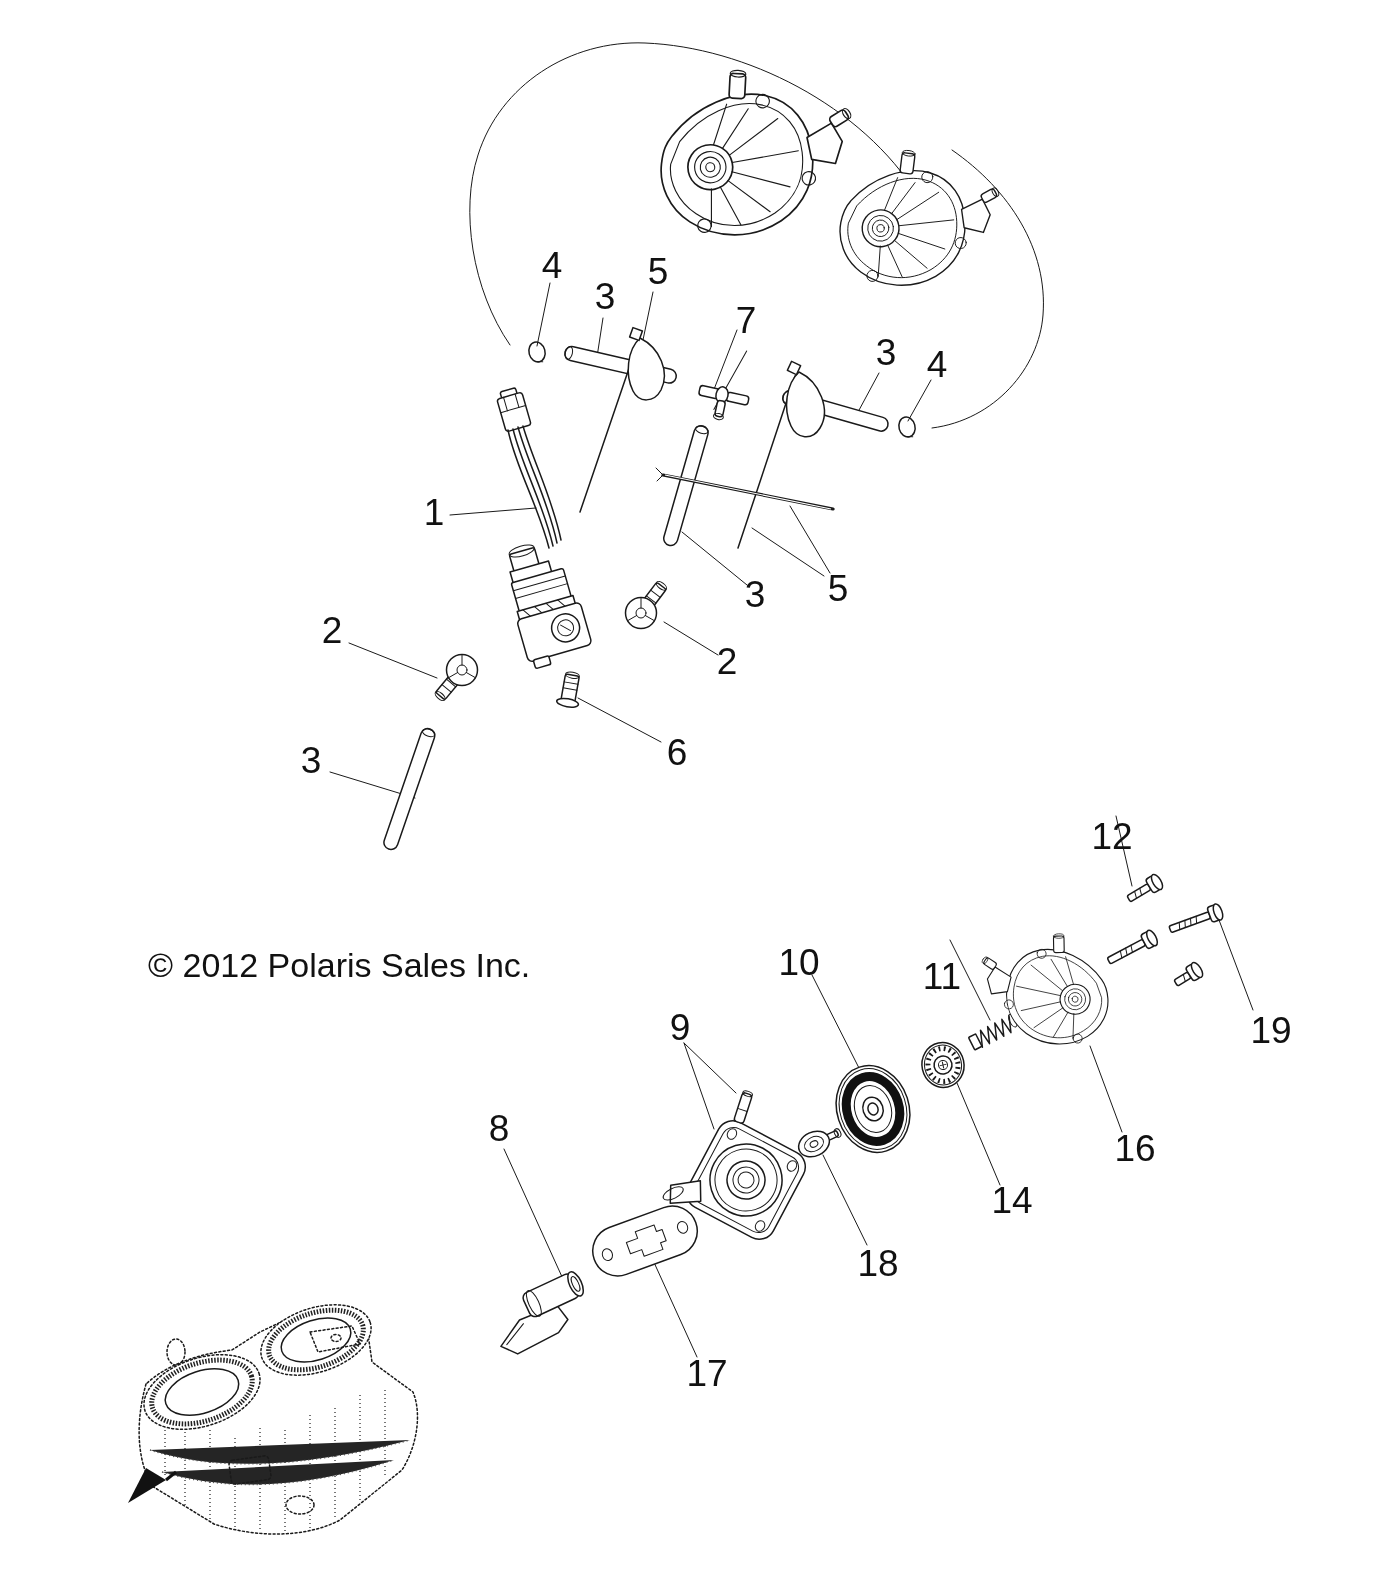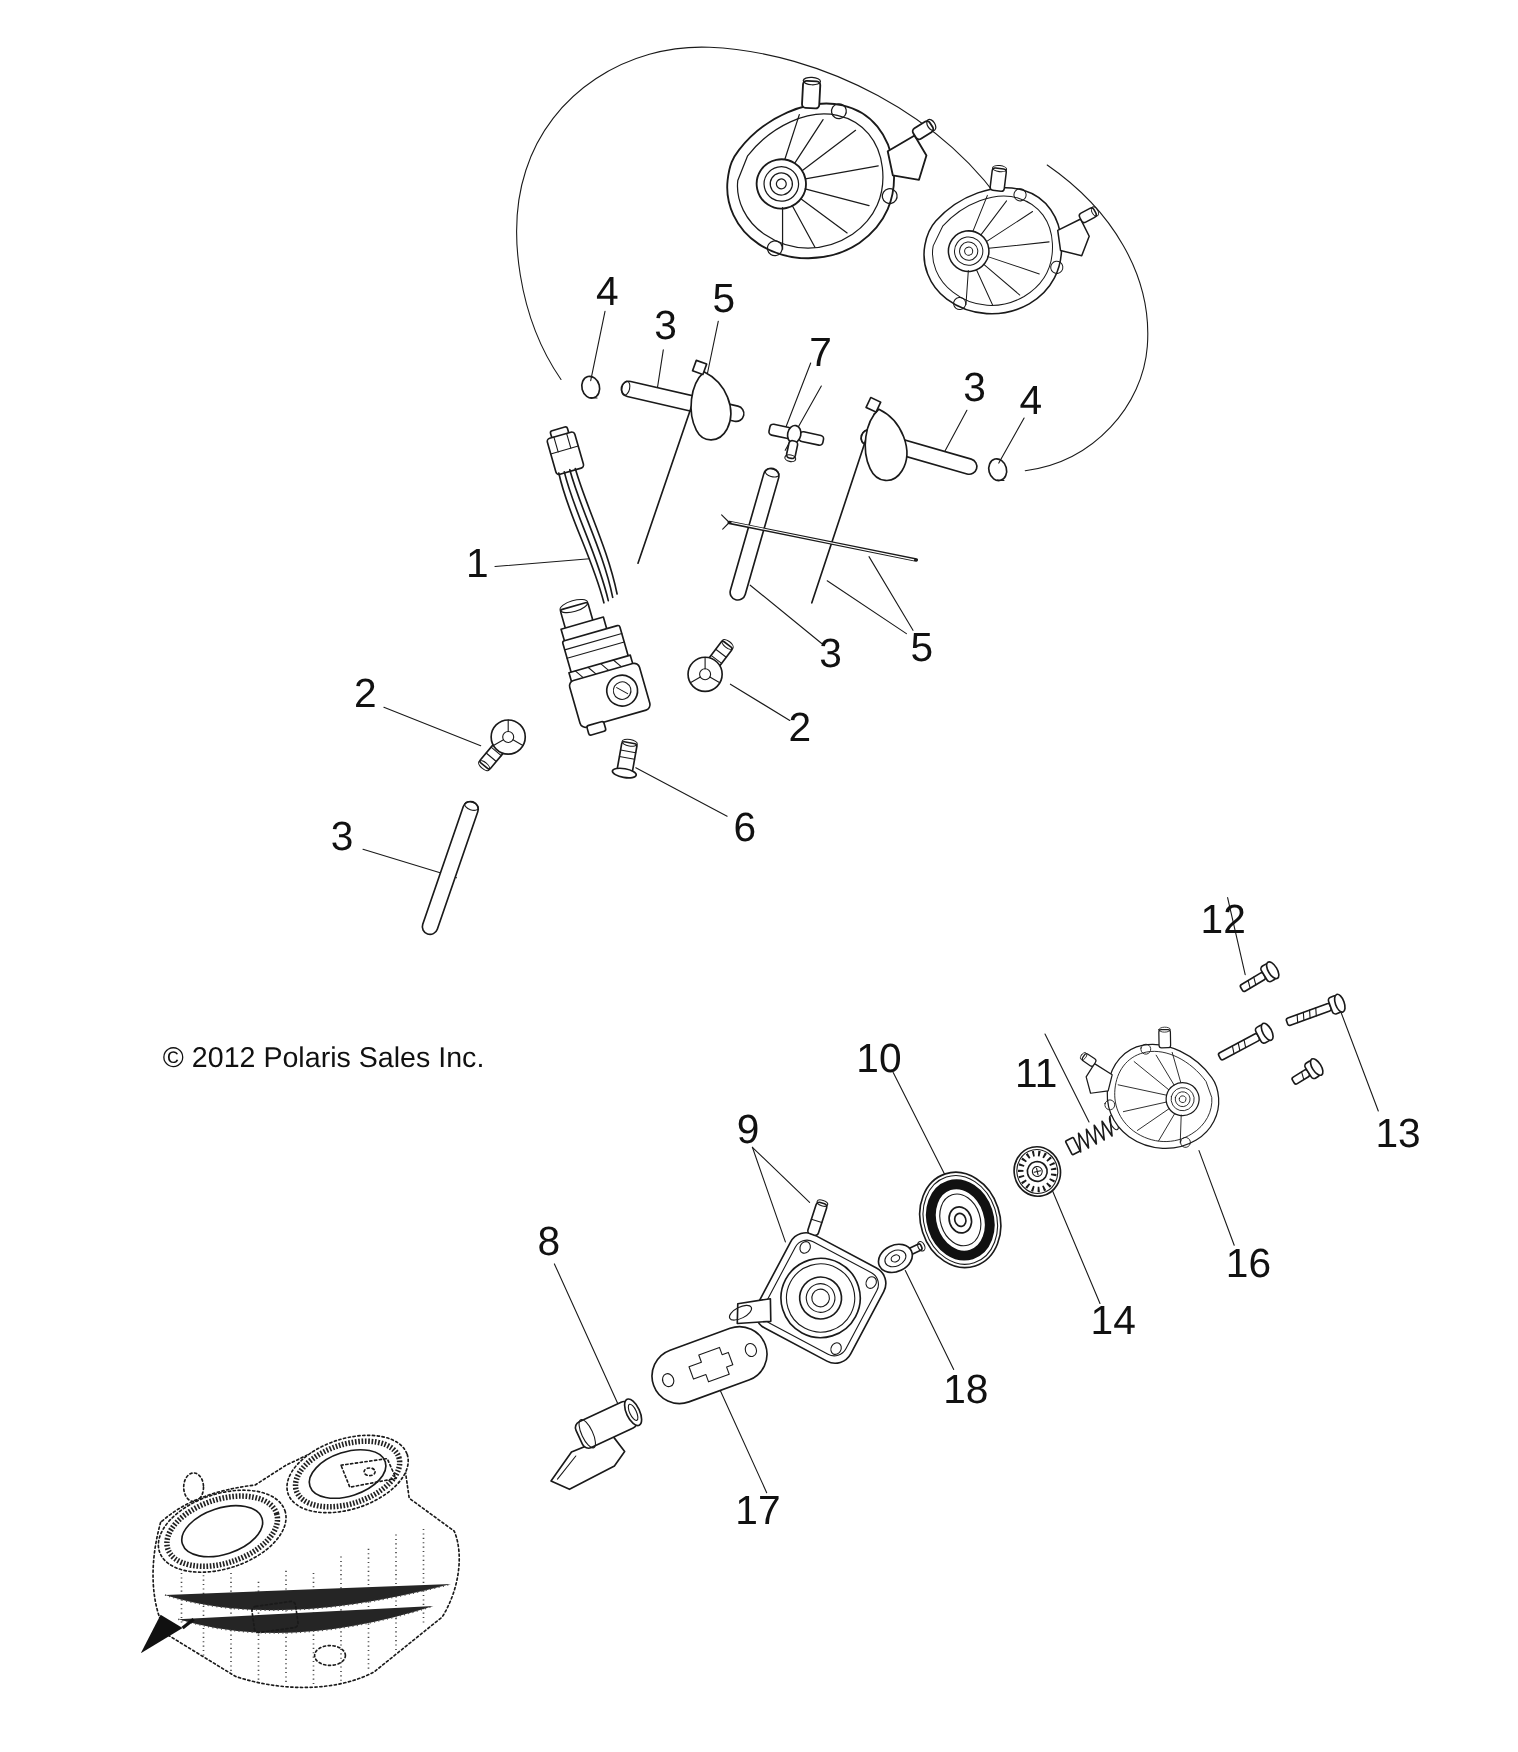--- a/index.html
+++ b/index.html
@@ -8,21 +8,21 @@
   svg.diagram{position:absolute;left:0;top:0;}
   svg.diagram *{vector-effect:none;}
   .ln{stroke:#1a1a1a;fill:none;stroke-width:1.5;stroke-linecap:round;stroke-linejoin:round;}
   .w{fill:#ffffff;}
   .k{fill:#111111;stroke:none;}
   .thin{stroke-width:1;}
   .dot{stroke-dasharray:2 2.4;}
   .dot2{stroke-dasharray:1 3;}
   .callout{position:absolute;transform:translate(-50%,-50%);
            font-size:37px;line-height:1;color:#111;white-space:nowrap;}
-  .copyright{position:absolute;left:148px;top:946px;font-size:26px;color:#111;white-space:nowrap;}
+  .copyright{position:absolute;left:148px;top:946px;font-size:34px;color:#111;white-space:nowrap;}
 </style>
 </head>
 <body>
 
 <div class="canvas">
 
 <svg class="diagram" width="1380" height="1593" viewBox="0 0 1380 1593">
 
   <defs>
     <g id="pumpcover">
@@ -371,21 +371,21 @@
 <div class="callout" style="left:937px;top:364px">4</div>
 <div class="callout" style="left:658px;top:271px">5</div>
 <div class="callout" style="left:838px;top:588px">5</div>
 <div class="callout" style="left:677px;top:752px">6</div>
 <div class="callout" style="left:746px;top:320px">7</div>
 <div class="callout" style="left:499px;top:1128px">8</div>
 <div class="callout" style="left:680px;top:1027px">9</div>
 <div class="callout" style="left:799px;top:962px">10</div>
 <div class="callout" style="left:942px;top:976px">11</div>
 <div class="callout" style="left:1112px;top:836px">12</div>
-<div class="callout" style="left:1271px;top:1030px">13</div>
+<div class="callout" style="left:1271px;top:1030px">19</div>
 <div class="callout" style="left:1135px;top:1148px">16</div>
 <div class="callout" style="left:1012px;top:1200px">14</div>
 <div class="callout" style="left:878px;top:1263px">18</div>
-<div class="callout" style="left:689px;top:1373px">17</div>
+<div class="callout" style="left:707px;top:1373px">17</div>
 
 <div class="copyright">© 2012 Polaris Sales Inc.</div>
 
 </div>
 
 </body></html>

